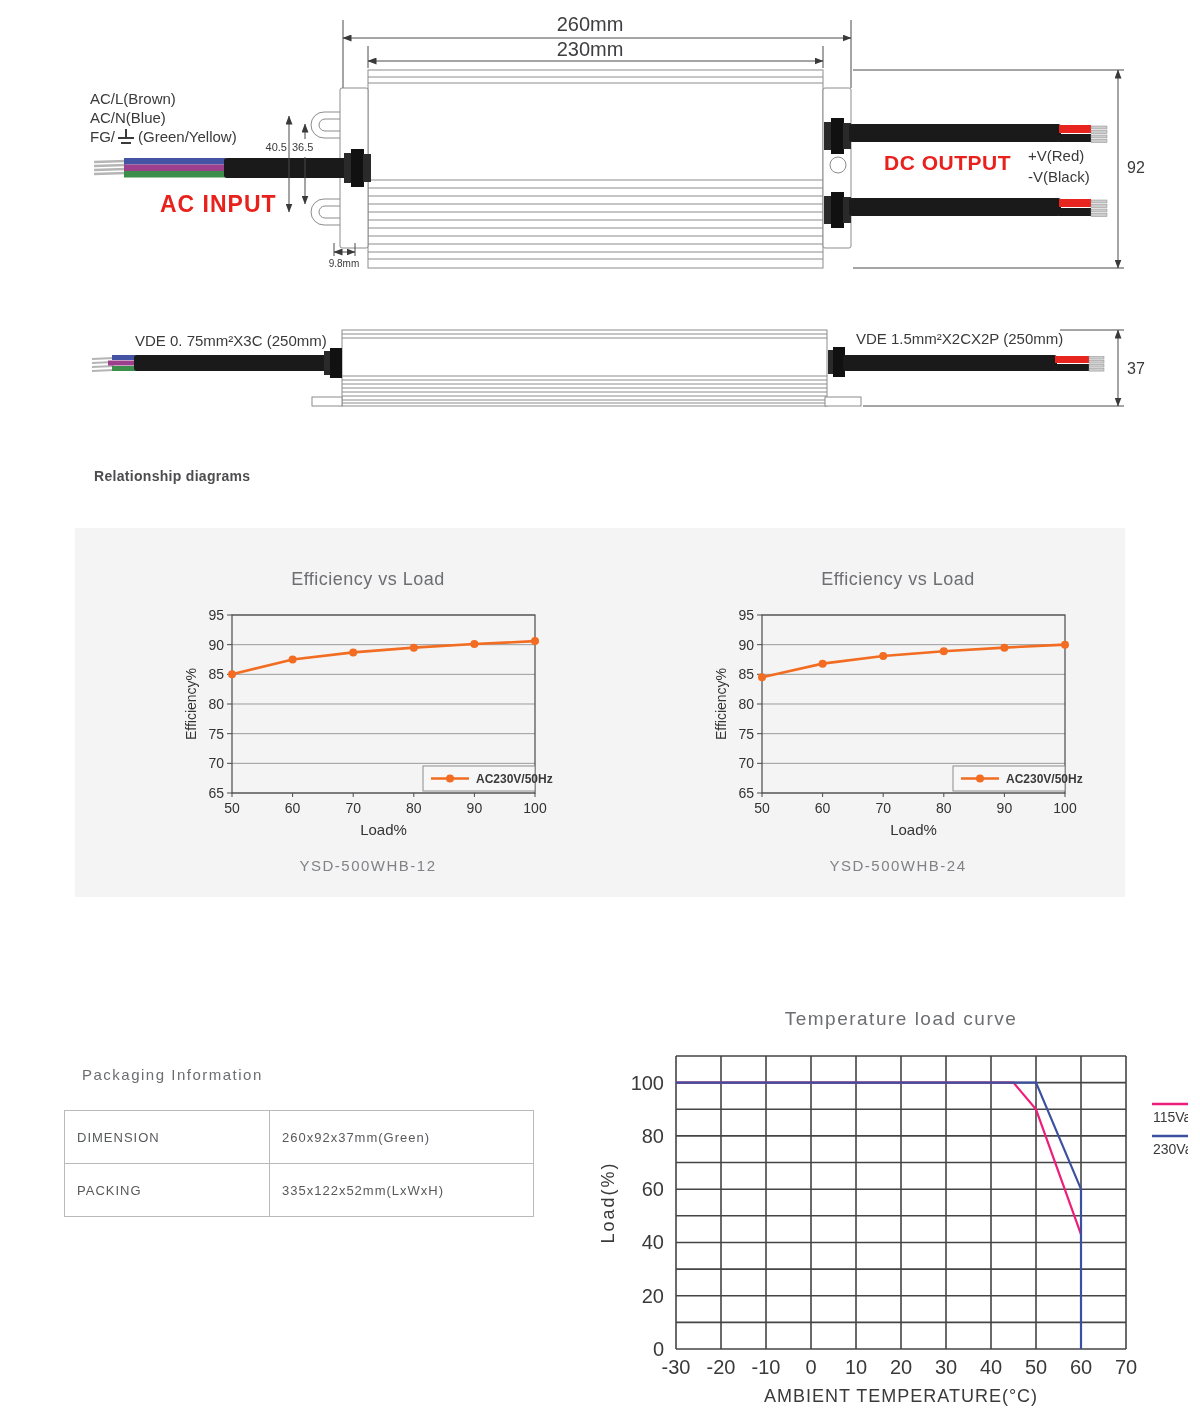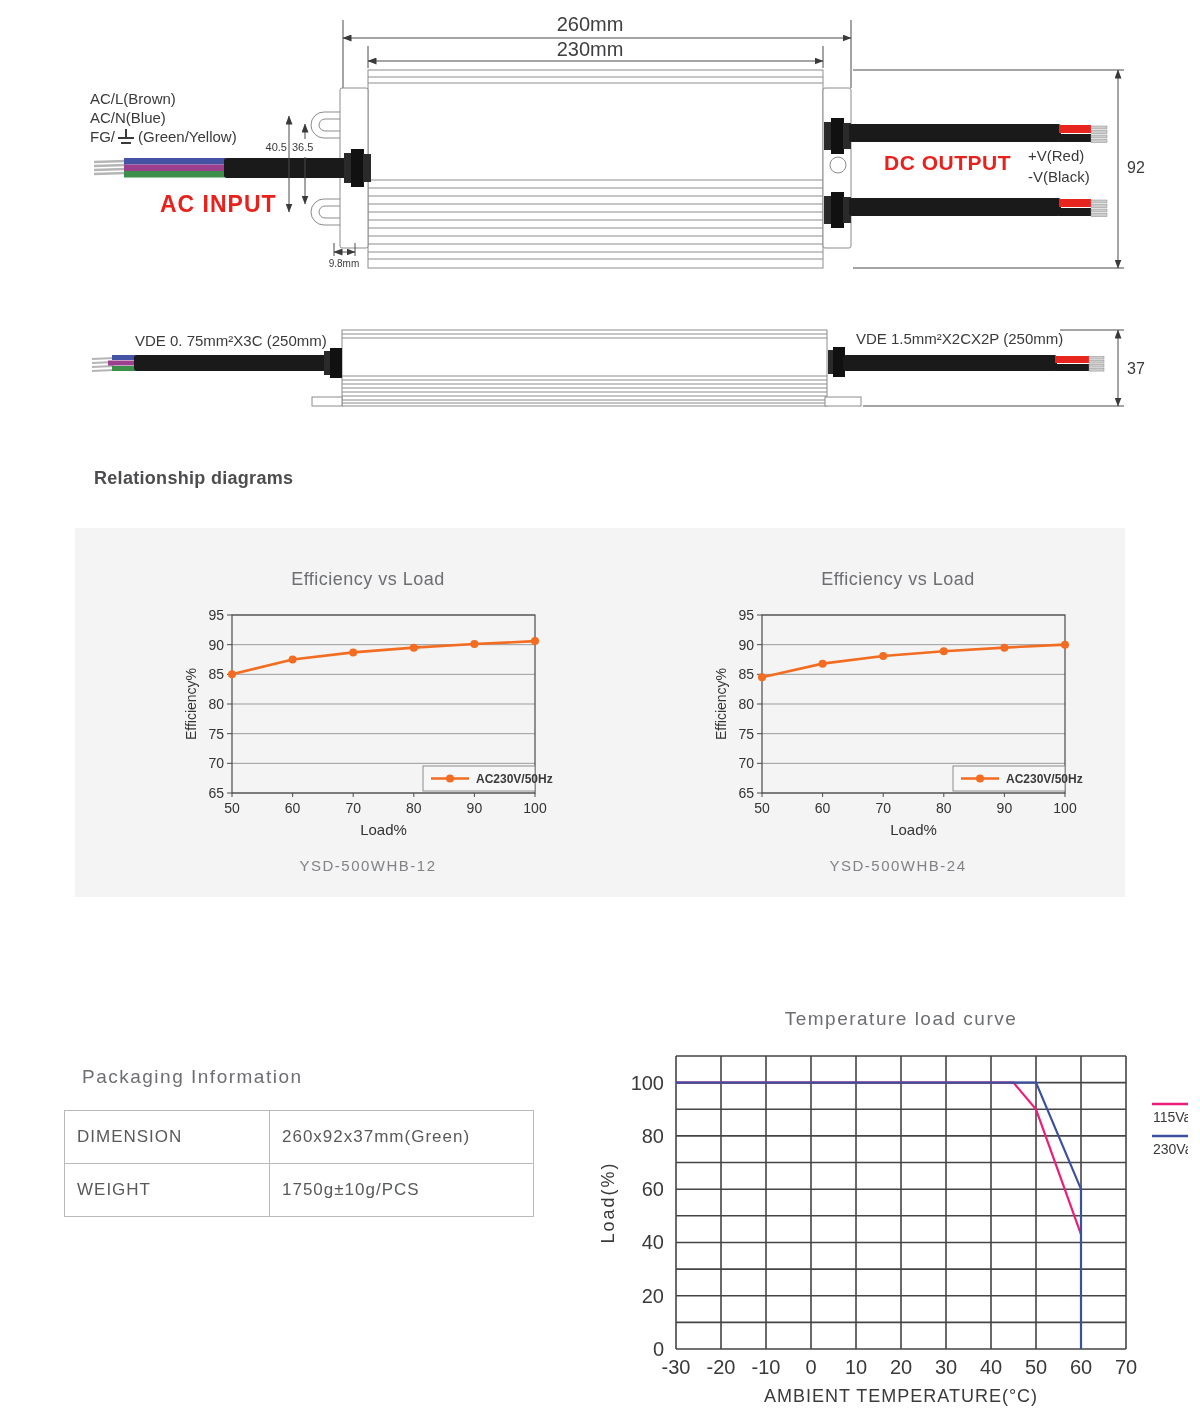--- a/index.html
+++ b/index.html
@@ -4,24 +4,24 @@
 <style>
   html,body{margin:0;padding:0;background:#ffffff;}
   .page{position:relative;width:1188px;height:1419px;background:#fff;overflow:hidden;
         font-family:"Liberation Sans",sans-serif;}
   svg{position:absolute;overflow:visible;}
   #mech{left:0;top:0;}
   .panel{position:absolute;left:75px;top:528px;width:1050px;height:369px;background:#f4f4f5;}
   #eff0{left:100px;top:545px;}
   #eff1{left:630px;top:545px;}
   #temp{left:560px;top:990px;}
-  .h-rel{position:absolute;left:94px;top:468px;font-size:18px;font-weight:bold;color:#4d4d4f;letter-spacing:.3px;}
-  .h-pack{position:absolute;left:82px;top:1066px;font-size:19px;font-weight:500;color:#6d6e71;letter-spacing:1.5px;}
+  .h-rel{position:absolute;left:94px;top:468px;font-size:14px;font-weight:bold;color:#4d4d4f;letter-spacing:.3px;}
+  .h-pack{position:absolute;left:82px;top:1066px;font-size:15px;font-weight:500;color:#6d6e71;letter-spacing:1.5px;}
   table.pack{position:absolute;left:64px;top:1110px;width:470px;border-collapse:collapse;table-layout:fixed;}
-  table.pack td{border:1px solid #b9babc;height:50px;font-size:17px;color:#58595b;
+  table.pack td{border:1px solid #b9babc;height:50px;font-size:13px;color:#58595b;
                 padding-left:12px;letter-spacing:1px;vertical-align:middle;background:#fff;}
   table.pack td.lbl{width:191px;}
   text{font-family:"Liberation Sans",sans-serif;}
 </style>
 </head>
 <body>
 
 <div class="page">
 
   <svg id="mech" width="1200" height="460" viewBox="0 0 1200 460">
@@ -312,22 +312,22 @@
     </svg>
 
   <div class="h-pack">Packaging Information</div>
   <table class="pack">
     <tbody>
         <tr>
       <td class="lbl">DIMENSION</td>
       <td class="val">260x92x37mm(Green)</td>
         </tr>
     <tr>
-      <td class="lbl">WEIGHT</td>
-      <td class="val">1750g±10g/PCS</td>
+      <td class="lbl">PACKING</td>
+      <td class="val">335x122x52mm(LxWxH)</td>
         </tr>
   </tbody>
     </table>
 
   <svg id="temp" width="640" height="429">
       <text x="341" y="35" text-anchor="middle" font-size="19" fill="#6d6e71" letter-spacing="1.5">Temperature load curve</text>
       <line x1="116" y1="359" x2="566" y2="359" stroke="#454545" stroke-width="1.6"></line>
       <line x1="116" y1="332.3636363636364" x2="566" y2="332.3636363636364" stroke="#454545" stroke-width="1.6"></line>
       <line x1="116" y1="305.72727272727275" x2="566" y2="305.72727272727275" stroke="#454545" stroke-width="1.6"></line>
       <line x1="116" y1="279.0909090909091" x2="566" y2="279.0909090909091" stroke="#454545" stroke-width="1.6"></line>

